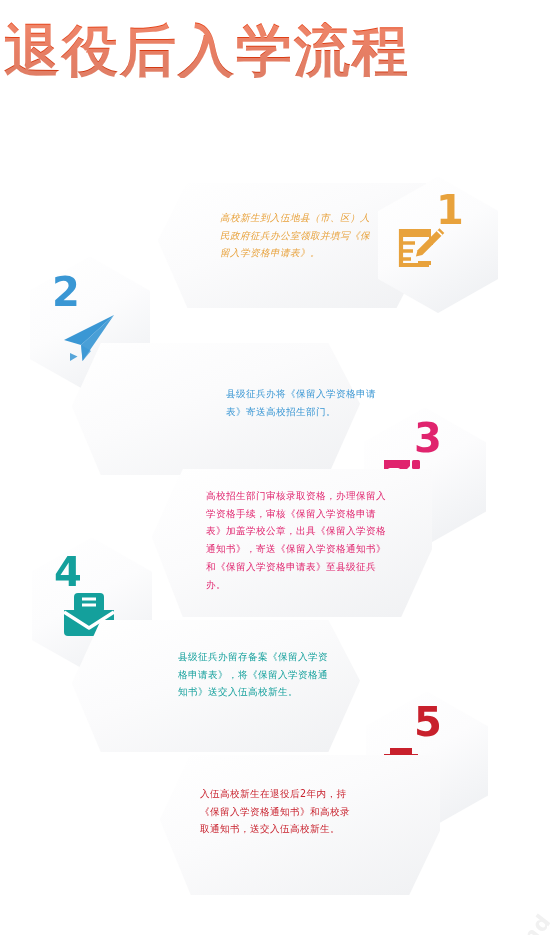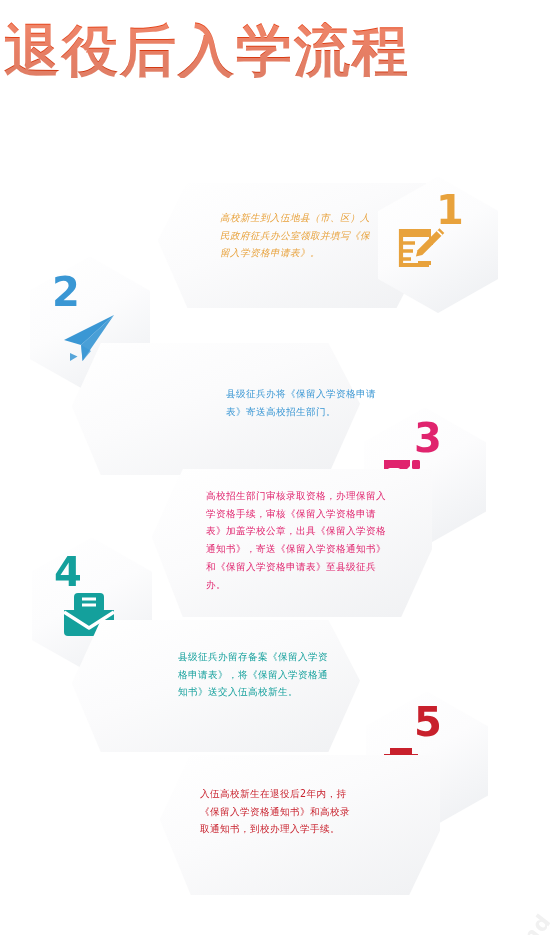--- a/index.html
+++ b/index.html
@@ -220,21 +220,21 @@
         <path d="M4 12h34v34H4z" fill="#c8202c"></path>
         <path d="M10 6h22v6H10z" fill="#c8202c"></path>
         <path d="M9 18h5v5H9zM18 18h5v5h-5zM27 18h5v5h-5zM9 27h5v5H9zM18 27h5v5h-5zM27 27h5v5h-5zM9 36h5v5H9zM18 36h5v5h-5zM27 36h5v5h-5z" fill="#ffffff"></path>
         <path d="M36 24c0-5 4-8 8.5-8S53 19 53 24c0 6-10 10-14 18h15" stroke="#c8202c" stroke-width="5.2" fill="none" stroke-linecap="round" stroke-linejoin="round"></path>
       </svg>
     </div>
 
     <div class="banner">
       <div class="banner-inner"></div>
     </div>
-    <div class="banner-text" style="left:200px;top:785px;width:156px;color:#c8202c;">入伍高校新生在退役后2年内，持《保留入学资格通知书》和高校录取通知书，到校办理入学手续。</div>
+    <div class="banner-text" style="left:200px;top:785px;width:156px;color:#c8202c;">入伍高校新生在退役后2年内，持《保留入学资格通知书》和高校录取通知书，送交入伍高校新生。</div>
   </div>
 
   <div class="watermark">
     <div>vector&amp;</div>
     <div>background</div>
   </div>
 
 </div>
 
 </body></html>

